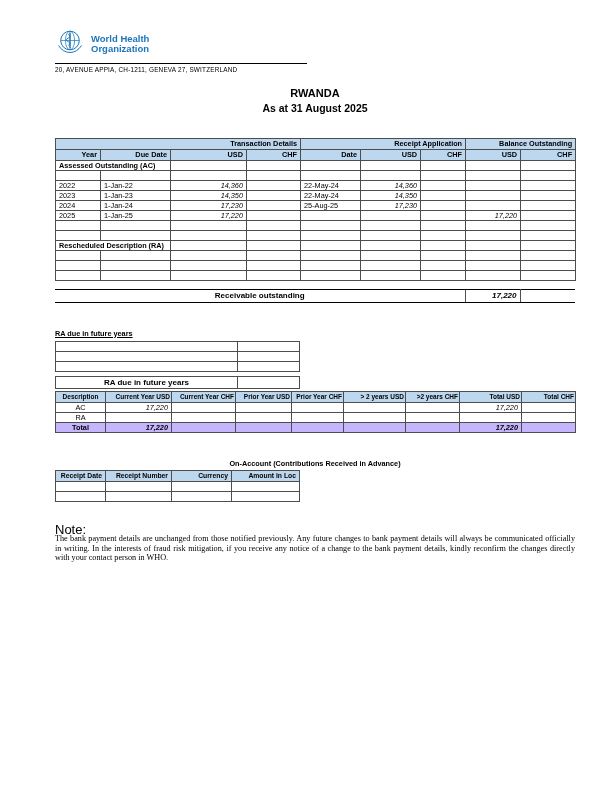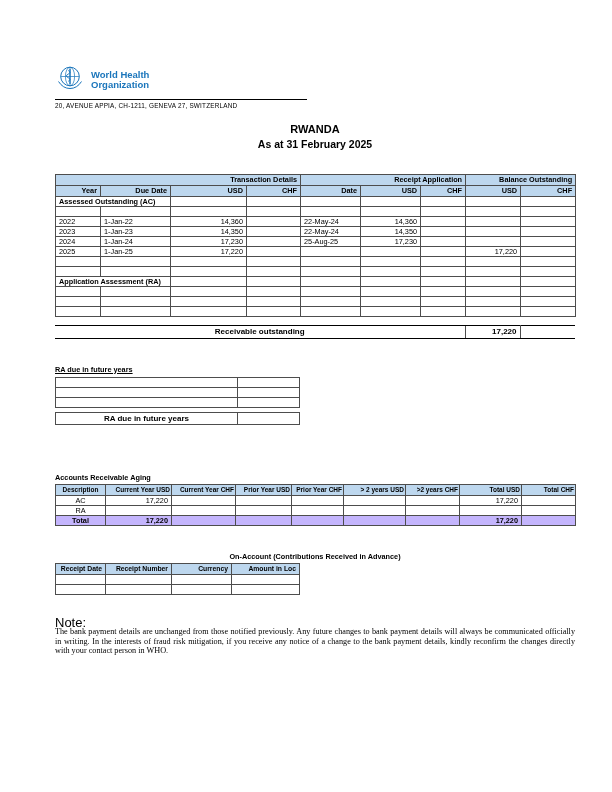--- a/index.html
+++ b/index.html
@@ -2,39 +2,39 @@
 <html><head>
 <meta charset="utf-8">
 <style>
   * { margin:0; padding:0; box-sizing:border-box; }
   html,body { background:#888; }
   .page {
     width:612px; height:792px; background:#fff; margin:0 auto;
     font-family:"Liberation Sans", sans-serif; color:#000;
     overflow:hidden; position:relative;
   }
-  .content { margin-left:55px; width:520px; padding-top:64px; }
+  .content { margin-left:55px; width:520px; padding-top:28px; }
 
   
   .logo-row { display:flex; align-items:center; gap:6px; height:32px; }
   .logo-text { color:#1a75bb; font-weight:bold; font-size:9.5px; line-height:10.5px; }
   .rule { border-top:1.4px solid #000; width:252px; margin-top:3px; }
   .address { font-size:6.4px; letter-spacing:0.2px; margin-top:1.5px; }
 
   
   .title-block { margin-top:13px; text-align:center; font-weight:bold; }
   .title-l1, .title-l2 { font-size:11px; line-height:15px; }
   .title-l3 { font-size:10.5px; line-height:15px; }
 
   
   table { border-collapse:collapse; table-layout:fixed; }
   td, th { border:0.8px solid #4d4d4d; font-size:7.3px; padding:0 3px; height:10px;
            overflow:hidden; white-space:nowrap; }
   th { background:#bdd7ee; font-weight:bold; text-align:right; height:11px; }
-  .c { } .r { text-align:right; } .l { text-align:center; }
+  .c { } .r { text-align:right;font-style:italic; } .l { text-align:center; }
   .lbl { font-weight:bold; }
 
   .main-table { margin-top:22px; width:520px; }
 
   
   .recv-table { margin-top:8px; width:520px; }
   .recv-table td { border:none; border-top:1.2px solid #000; border-bottom:1.2px solid #000;
                    font-weight:bold; font-size:8px; height:13px; }
   .recv-table td.val { border-left:0.8px solid #4d4d4d; border-right:0.8px solid #4d4d4d; }
 
@@ -82,21 +82,21 @@
       <div class="logo-text">
         <div>World Health</div>
         <div>Organization</div>
       </div>
     </div>
     <div class="rule"></div>
     <div class="address">20, AVENUE APPIA, CH-1211, GENEVA 27, SWITZERLAND</div>
 
     <div class="title-block">
       <div class="title-l2">RWANDA</div>
-      <div class="title-l3">As at 31 February 2025</div>
+      <div class="title-l3">As at 31 August 2025</div>
     </div>
 
     <table class="main-table">
       <colgroup>
         <col style="width:45px">
           <col style="width:70px">
           <col style="width:76px">
           <col style="width:54px">
         <col style="width:60px">
           <col style="width:60px">
@@ -202,21 +202,21 @@
             <td></td>
         <td></td>
             <td></td>
         <td></td>
             <td></td>
         <td></td>
             <td></td>
         <td></td>
       </tr>
       <tr>
-        <td colspan="2" class="lbl">Application Assessment (RA)</td>
+        <td colspan="2" class="lbl">Rescheduled Description (RA)</td>
         <td></td>
             <td></td>
         <td></td>
             <td></td>
         <td></td>
             <td></td>
         <td></td>
       </tr>
       <tr>
         <td></td>
@@ -296,21 +296,20 @@
           <col style="width:62px">
         </colgroup>
       <tbody>
           <tr>
         <td class="l">RA due in future years</td>
         <td></td>
       </tr>
     </tbody>
       </table>
 
-    <div class="section-h aging-h">Accounts Receivable Aging</div>
     <table class="aging-table">
       <colgroup>
         <col style="width:50px">
           <col style="width:66px">
           <col style="width:64px">
           <col style="width:56px">
         <col style="width:52px">
           <col style="width:62px">
           <col style="width:54px">
           <col style="width:62px">

